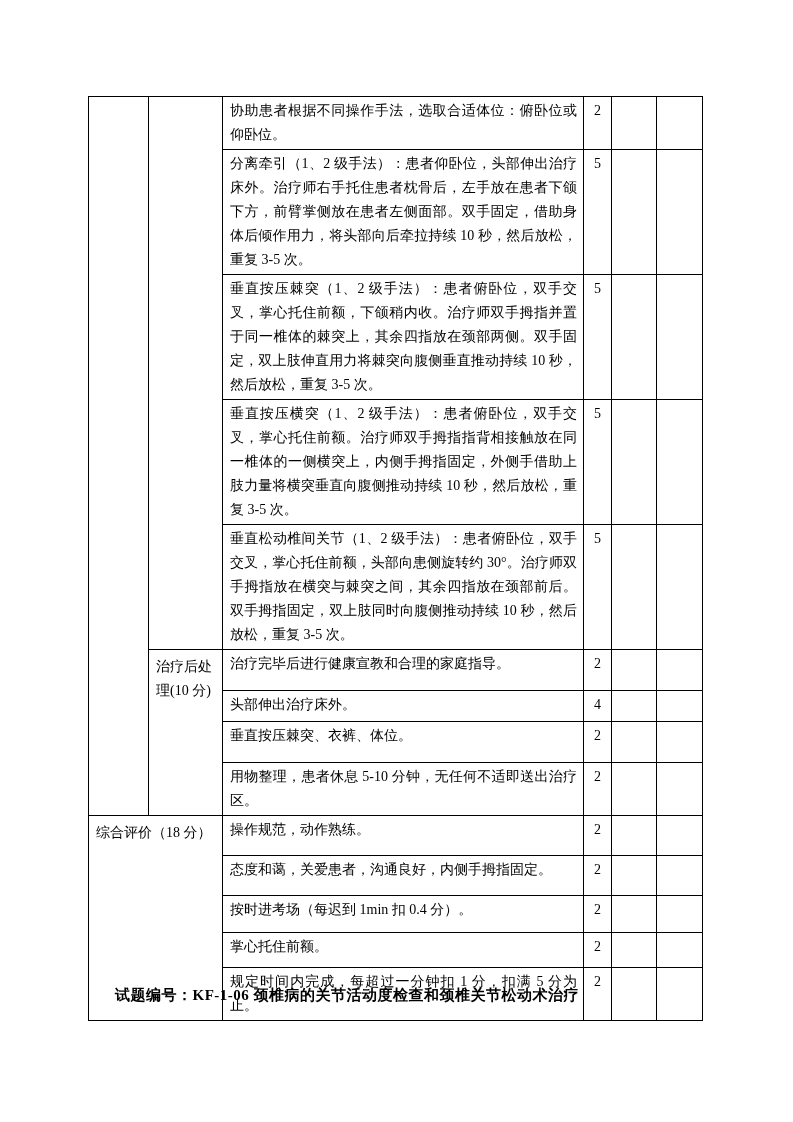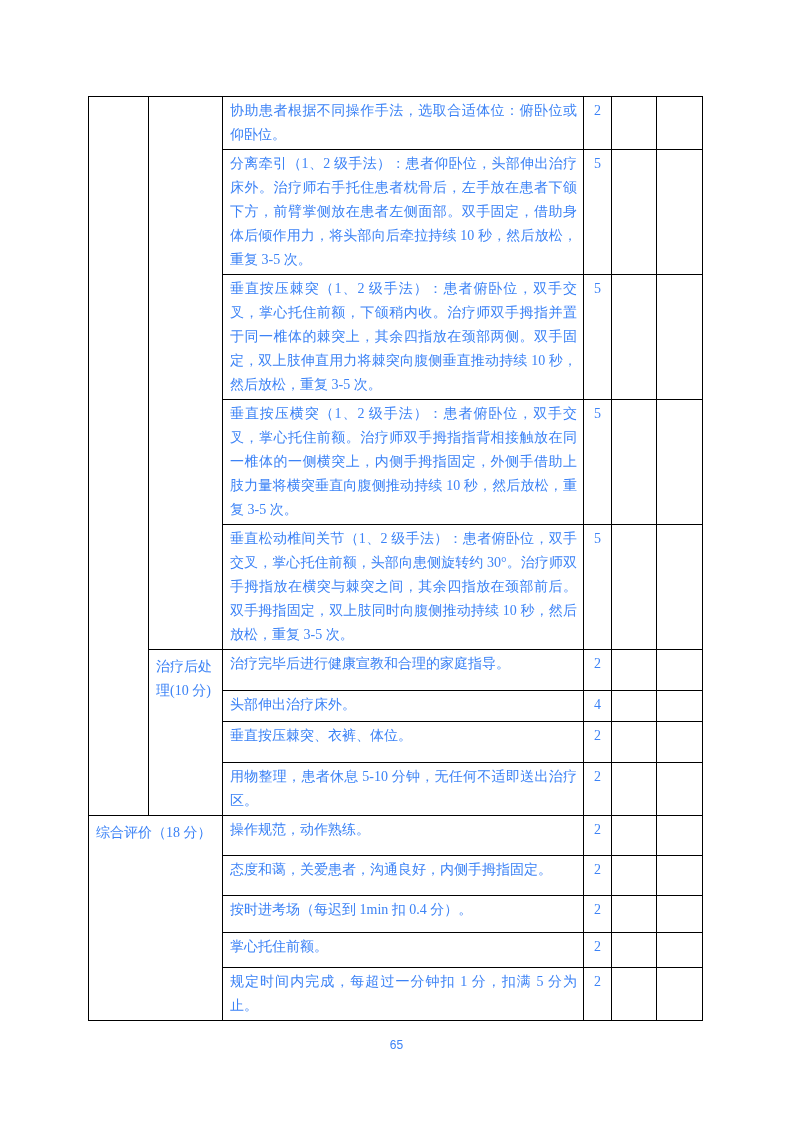--- a/index.html
+++ b/index.html
@@ -2,21 +2,21 @@
 <html><head>
 <meta charset="utf-8">
 <style>
   * { margin:0; padding:0; box-sizing:border-box; }
   html,body { background:#ffffff; }
   .page {
     position:relative;
     width:793px;
     height:1061px;
     background:#ffffff;
-    color:#3b82f6;
+    color:#000000;
     font-family:"Liberation Serif","DejaVu Serif",serif;
     overflow:hidden;
   }
   table.rubric {
     position:absolute;
     left:88px;
     top:96px;
     width:614px;
     border-collapse:collapse;
     table-layout:fixed;
@@ -151,16 +151,16 @@
       </tr>
       <tr style="height:36px">
         <td class="txt">规定时间内完成，每超过一分钟扣 1 分，扣满 5 分为止。</td>
         <td class="score">2</td>
         <td></td>
         <td></td>
       </tr>
     </tbody>
   </table>
 
+  <div class="exam-title">试题编号：KF-1-06 颈椎病的关节活动度检查和颈椎关节松动术治疗</div>
 
-  <div class="page-number">65</div>
 
 </div>
 
 </body></html>

